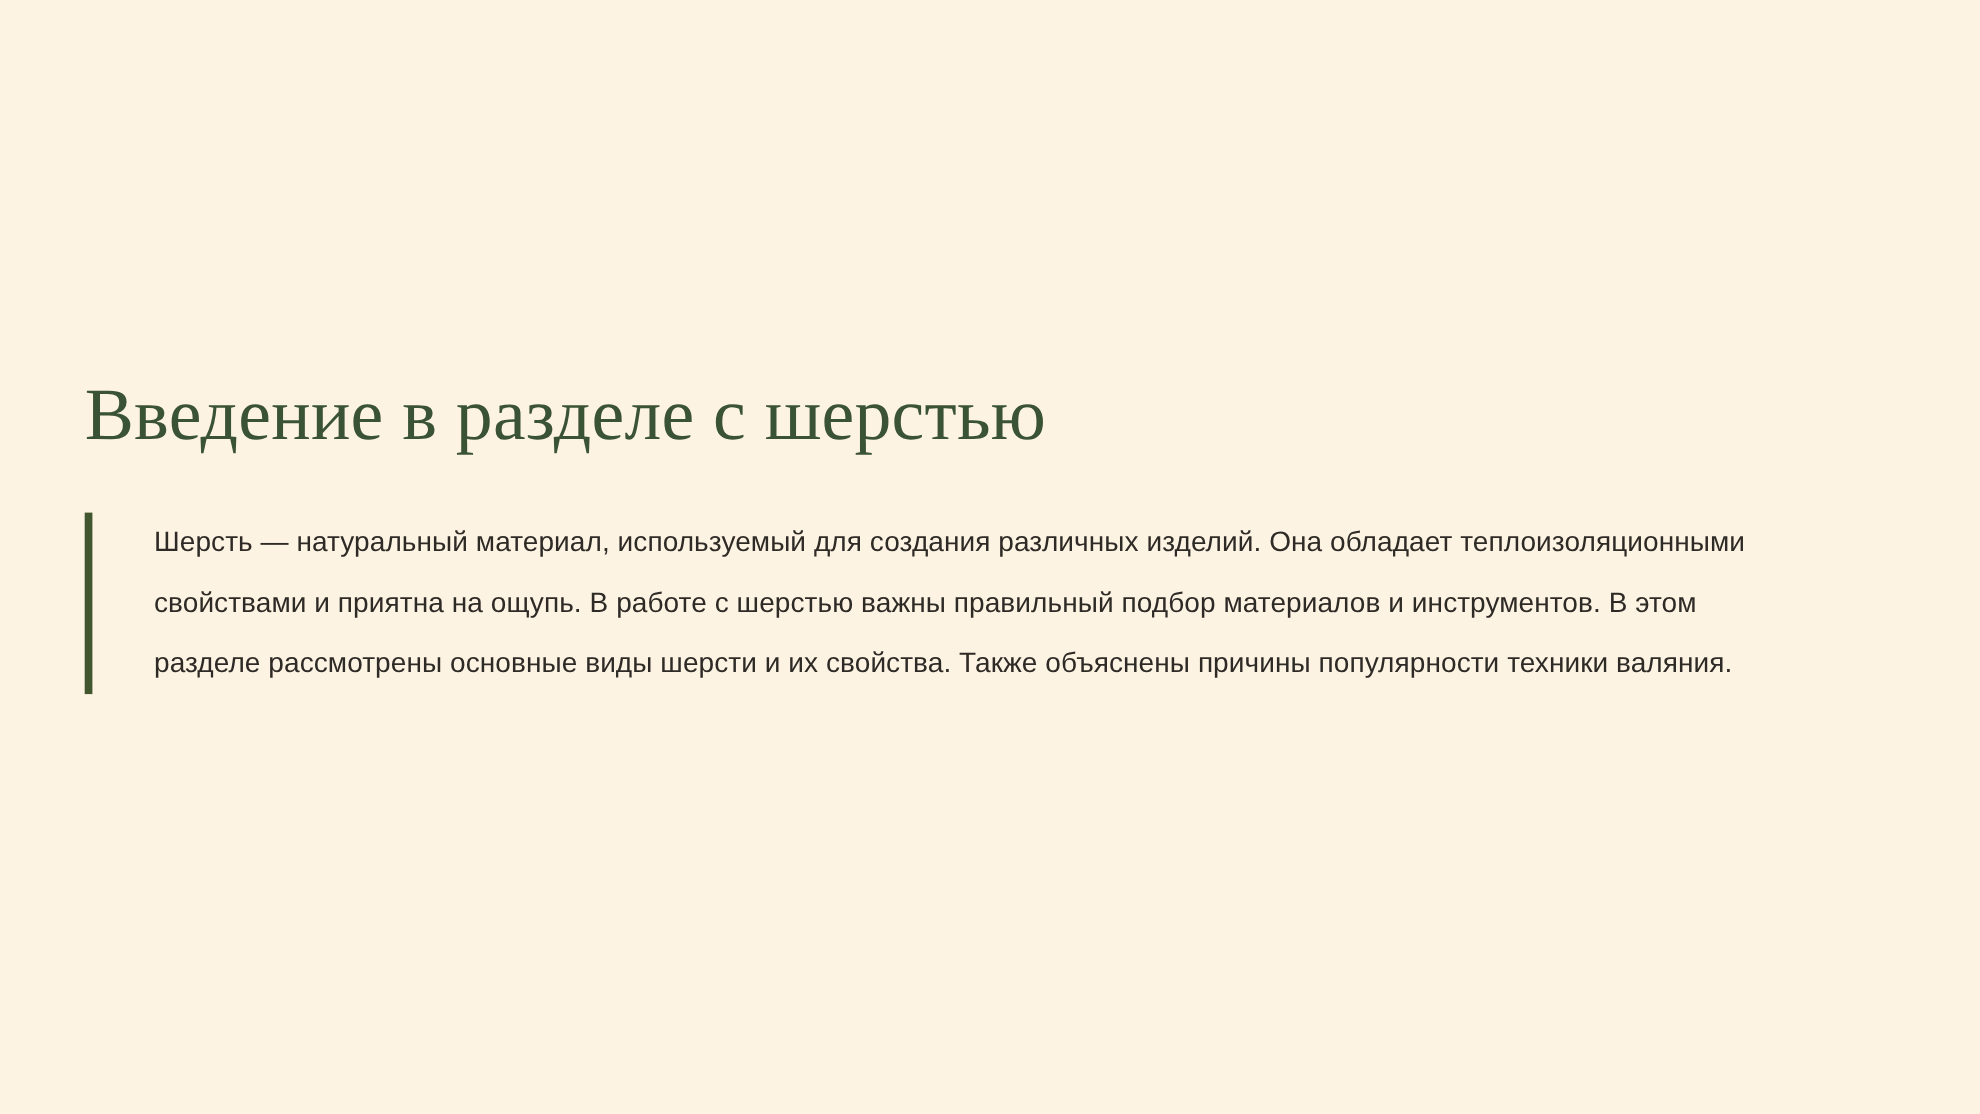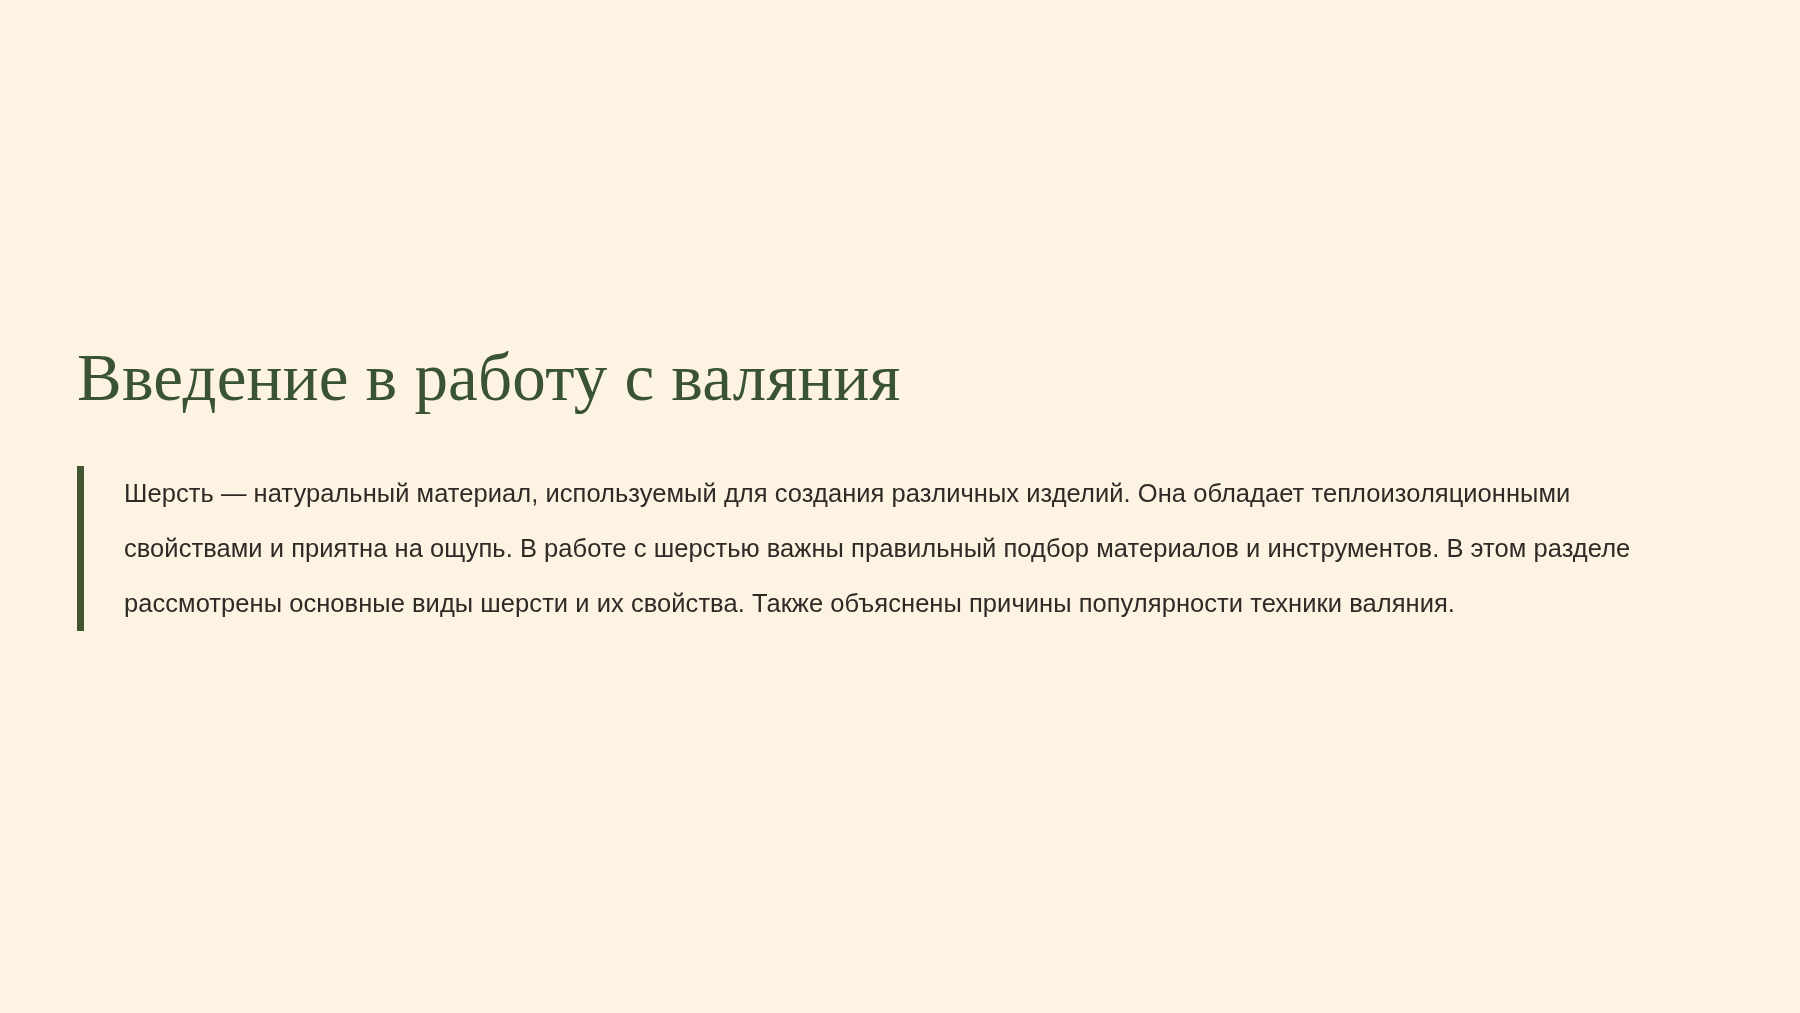--- a/index.html
+++ b/index.html
@@ -41,39 +41,39 @@
   }
 
   
   .callout {
     position: absolute;
     left: 77px;
     top: 466px;
     width: 1560px;
     box-sizing: border-box;
     border-left: 7px solid #41562F;
-    padding: 0 0 0 40px;
+    padding: 0 0 0 56px;
   }
 
   .callout-text {
     margin: 0;
     padding: 0;
     font-family: "Liberation Sans", "DejaVu Sans", sans-serif;
     font-weight: 400;
     font-size: 25.5px;
     line-height: 55px;
     color: #2E2A26;
     text-align: left;
     letter-spacing: 0.05px;
   }
 </style>
 </head>
 <body>
 
 <div class="slide">
 
-  <h1 class="section-heading">Введение в работу с валяния</h1>
+  <h1 class="section-heading">Введение в разделе с шерстью</h1>
 
   <div class="callout">
     <p class="callout-text">Шерсть — натуральный материал, используемый для создания различных изделий. Она обладает теплоизоляционными свойствами и приятна на ощупь. В работе с шерстью важны правильный подбор материалов и инструментов. В этом разделе рассмотрены основные виды шерсти и их свойства. Также объяснены причины популярности техники валяния.</p>
   </div>
 
 </div>
 
 </body></html>

